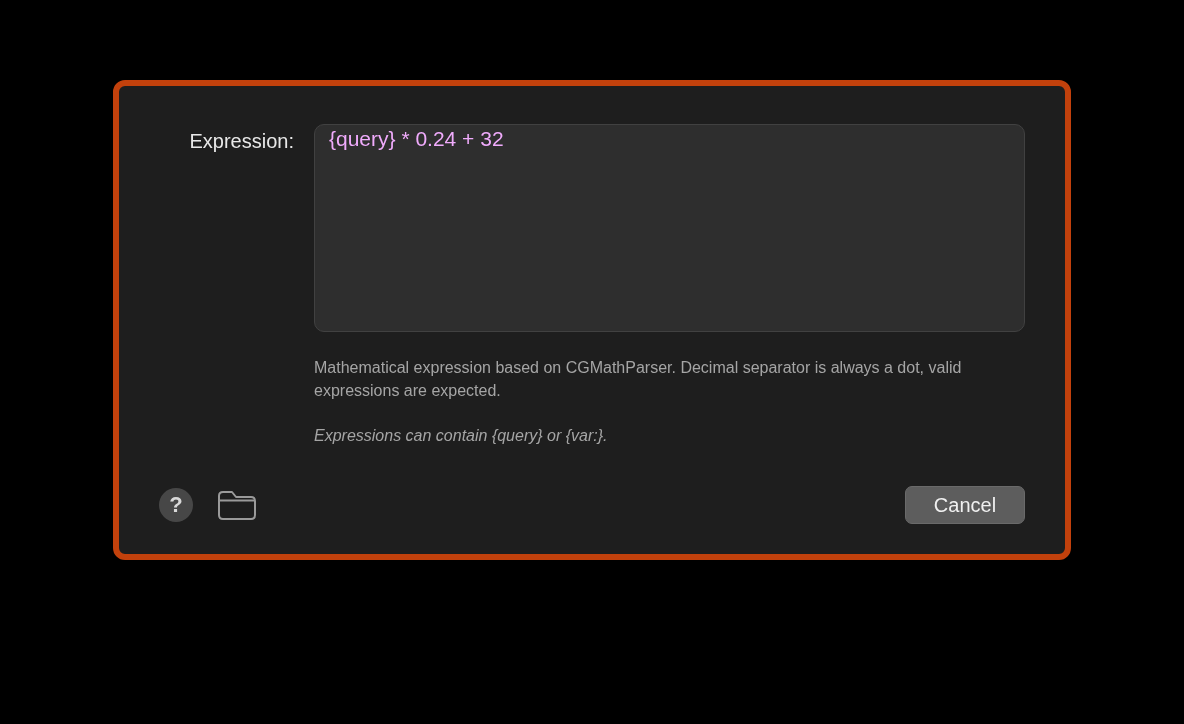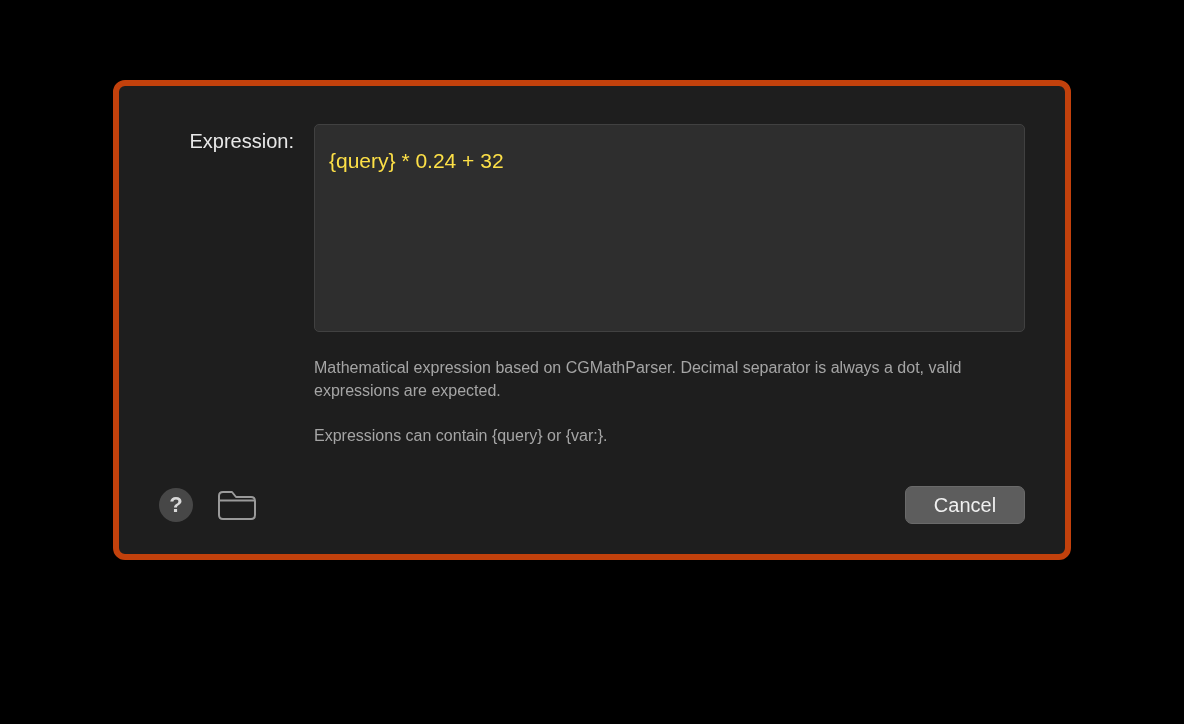--- a/index.html
+++ b/index.html
@@ -38,37 +38,37 @@
   .field-col {
     flex: 1;
     display: flex;
     flex-direction: column;
   }
   .expression-input {
     width: 100%;
     height: 208px;
     background: #2e2e2e;
     border: 1px solid #414141;
-    border-radius: 5px;
-    padding: 22px 14px;
-    color: #fde047;
+    border-radius: 10px;
+    padding: 0 14px;
+    color: #f0abfc;
     font-size: 21px;
     font-family: inherit;
     resize: none;
     outline: none;
     line-height: 1.3;
   }
   .help-text {
     margin-top: 24px;
     color: #a5a5a5;
     font-size: 16px;
     line-height: 1.45;
   }
   .help-line1 { display: block; }
-  .help-line2 { display: block; margin-top: 22px; }
+  .help-line2 { display: block; margin-top: 22px; font-style: italic; }
   .footer {
     position: absolute;
     left: 40px;
     right: 40px;
     bottom: 30px;
     display: flex;
     align-items: center;
   }
   .footer-left {
     display: flex;

